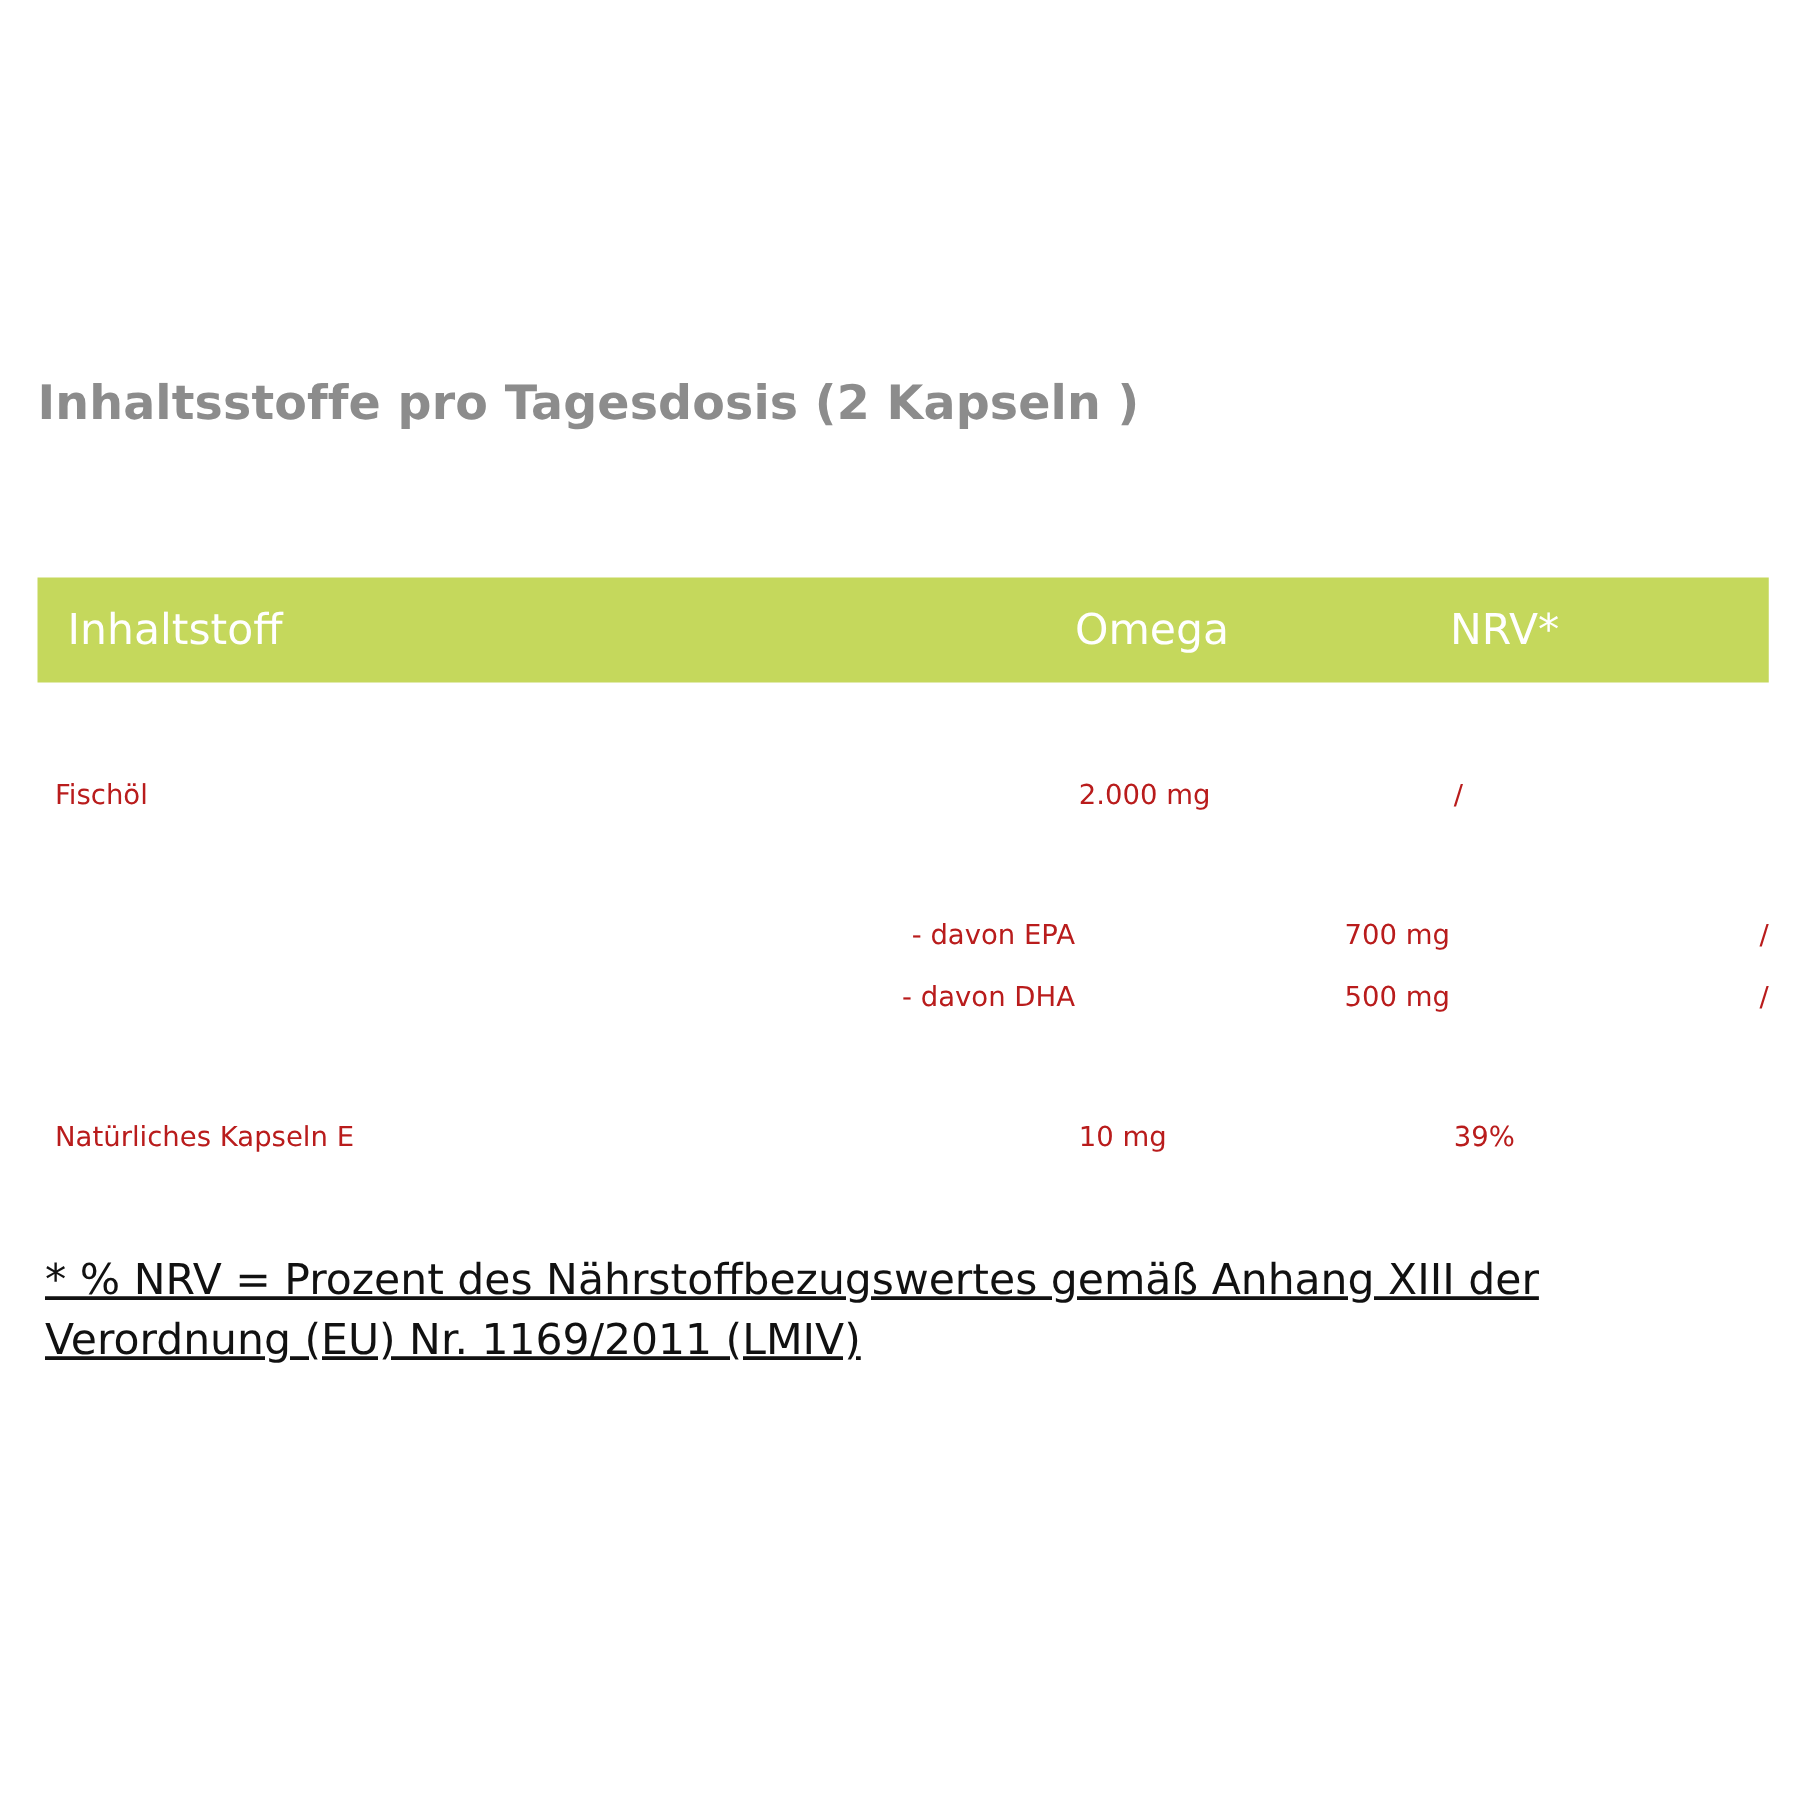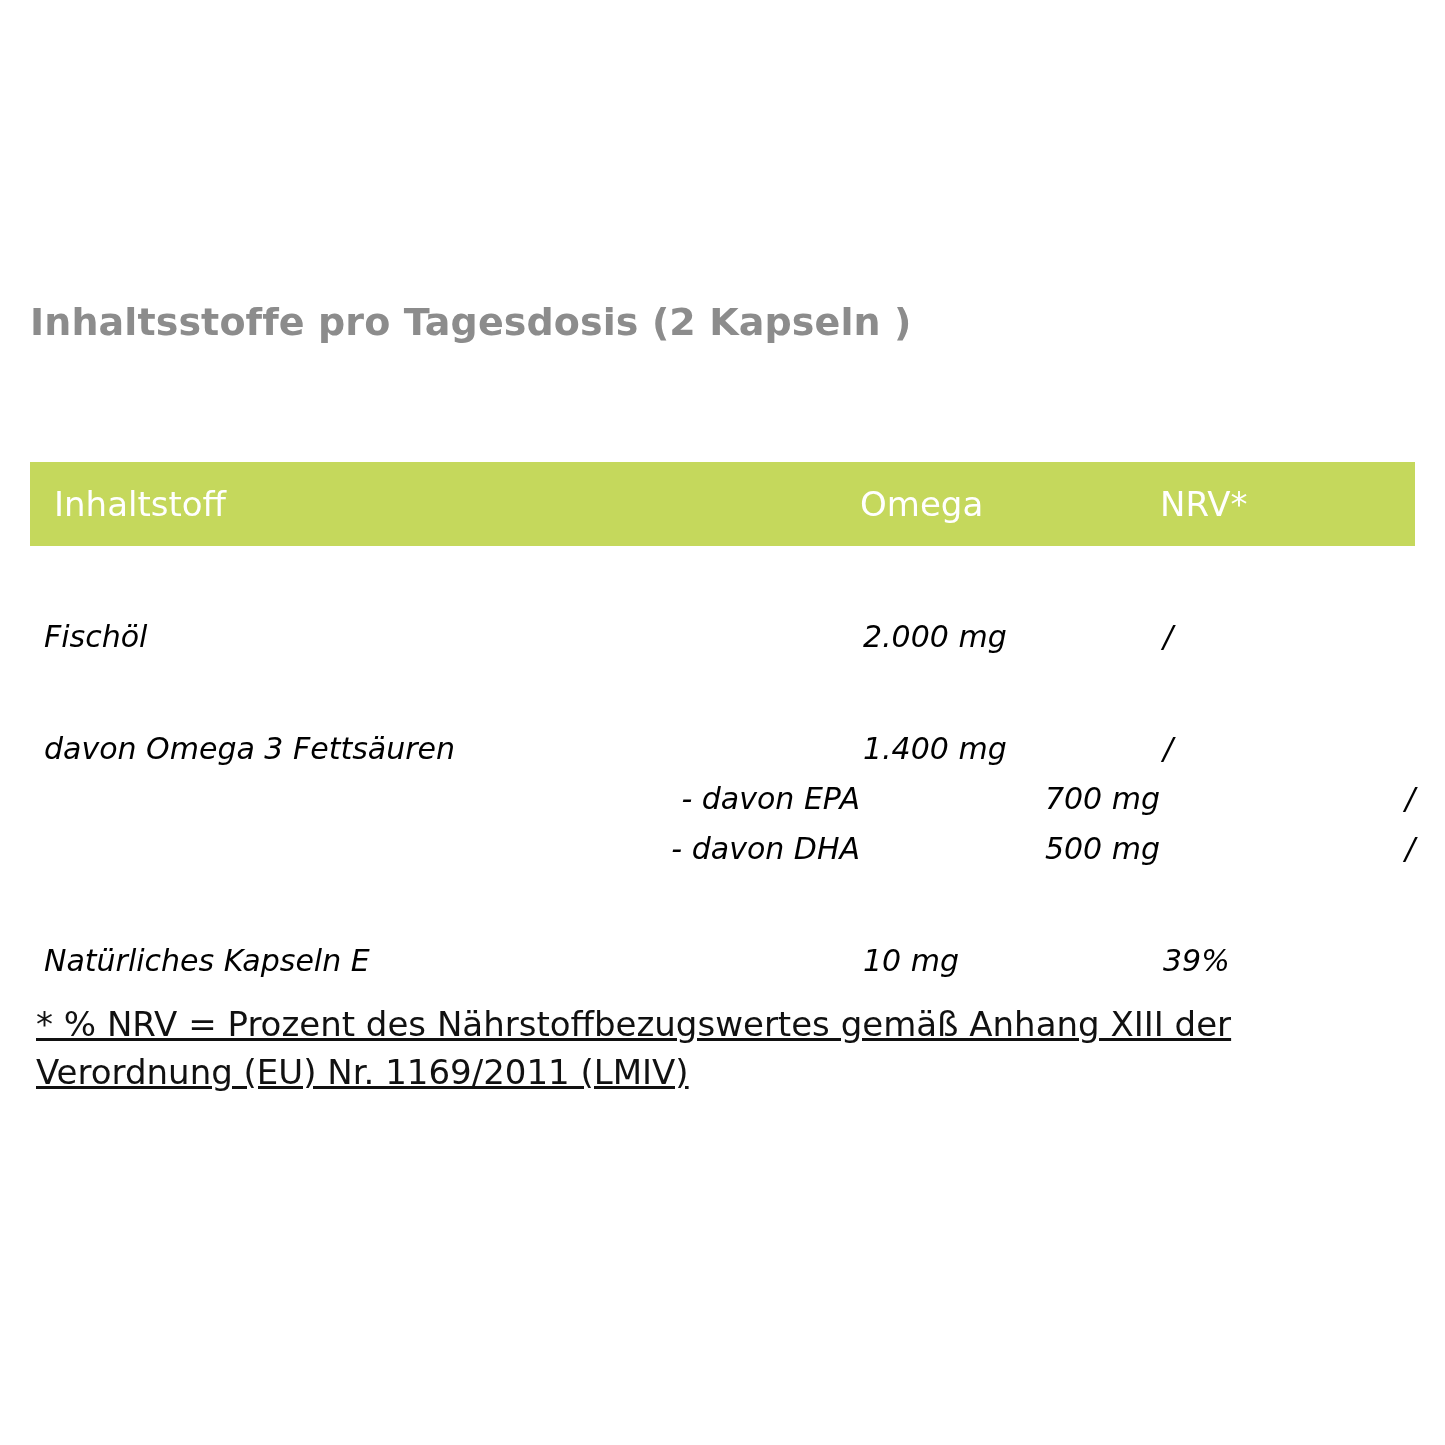--- a/index.html
+++ b/index.html
@@ -52,25 +52,24 @@
     padding: 18px 0 18px 0;
     height: 48px;
     vertical-align: middle;
   }
   .nutrition-table th.col-name { padding-left: 24px; }
   .col-name   { width: 830px; }
   .col-amount { width: 300px; }
   .col-nrv    { width: 255px; margin-top: 20px; }
 
   .nutrition-table td {
-    font-size: 30px;
-    color: #000000;
+    font-size: 22px;
+    color: #b91c1c;
     vertical-align: top;
     padding: 0;
-    font-style: italic;
   }
   .nutrition-table td.name   { padding-left: 14px; }
   .nutrition-table td.amount { padding-left: 3px; }
   .nutrition-table td.nrv    { padding-left: 3px; }
 
   tr.spacer-lg td { height: 66px; }
   tr.spacer-md td { height: 62px; }
   tr.row td { height: 50px; line-height: 50px; }
   tr.row.tight td { height: 50px; line-height: 50px; text-align: right; }
 
@@ -121,25 +120,20 @@
         <td class="amount">2.000 mg</td>
         <td class="nrv">/</td>
       </tr>
 
       <tr class="spacer-md">
         <td></td>
           <td></td>
           <td></td>
       </tr>
 
-      <tr class="row">
-        <td class="name">davon Omega 3 Fettsäuren</td>
-        <td class="amount">1.400 mg</td>
-        <td class="nrv">/</td>
-      </tr>
 
       <tr class="row tight">
         <td class="name"><span class="indent">- davon EPA</span></td>
         <td class="amount">700 mg</td>
         <td class="nrv">/</td>
       </tr>
 
       <tr class="row tight">
         <td class="name"><span class="indent">- davon DHA</span></td>
         <td class="amount">500 mg</td>

